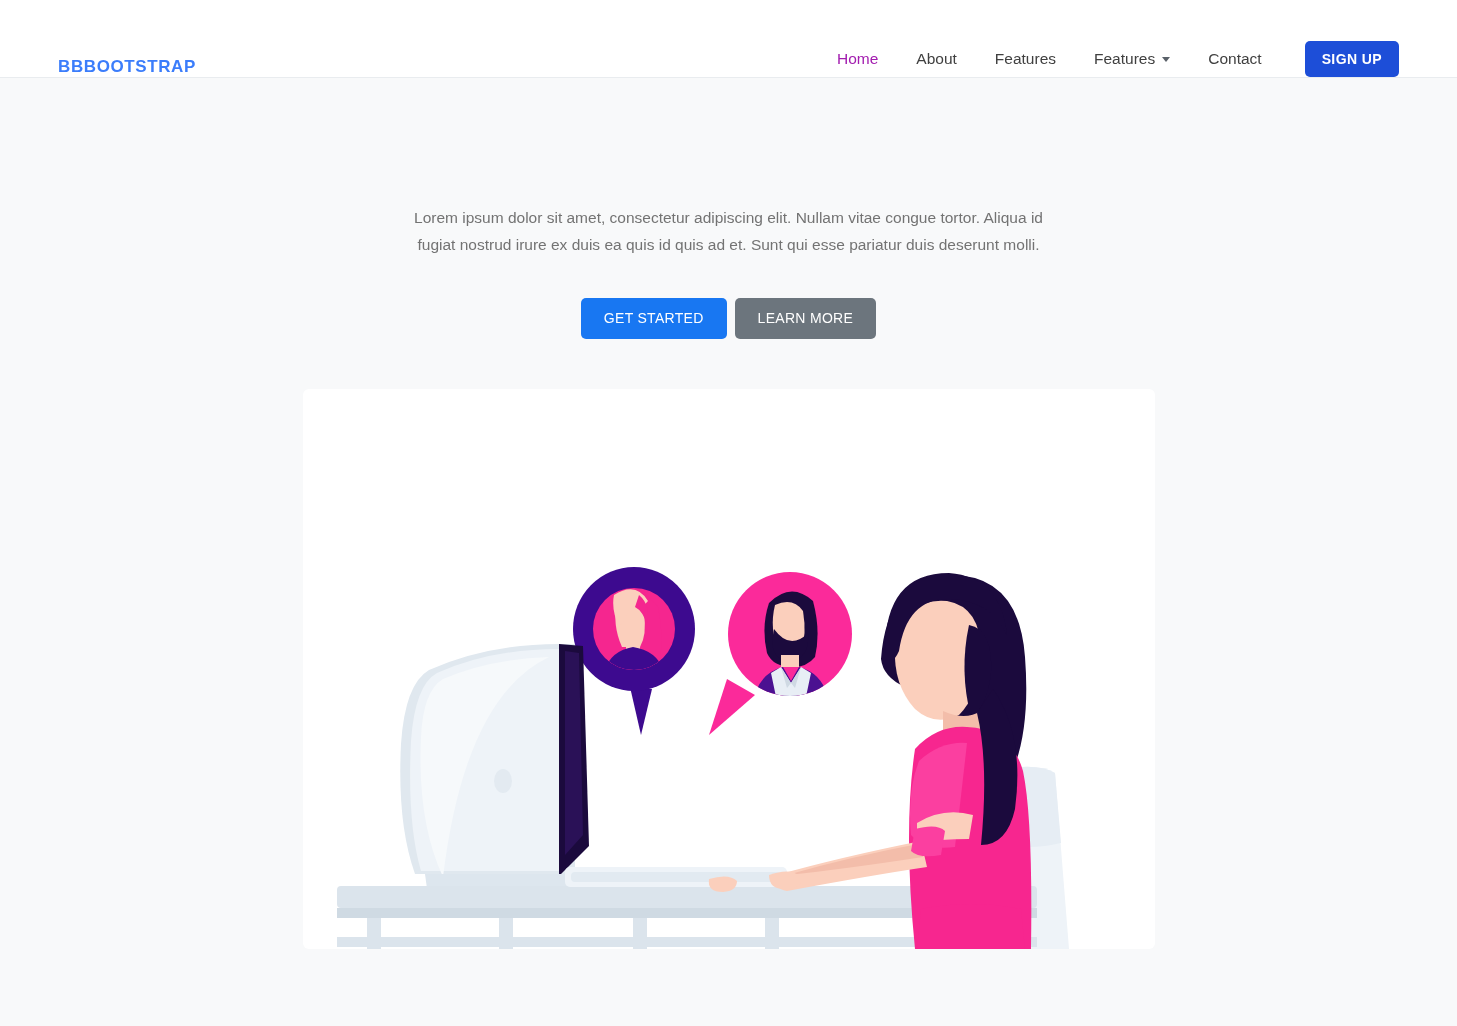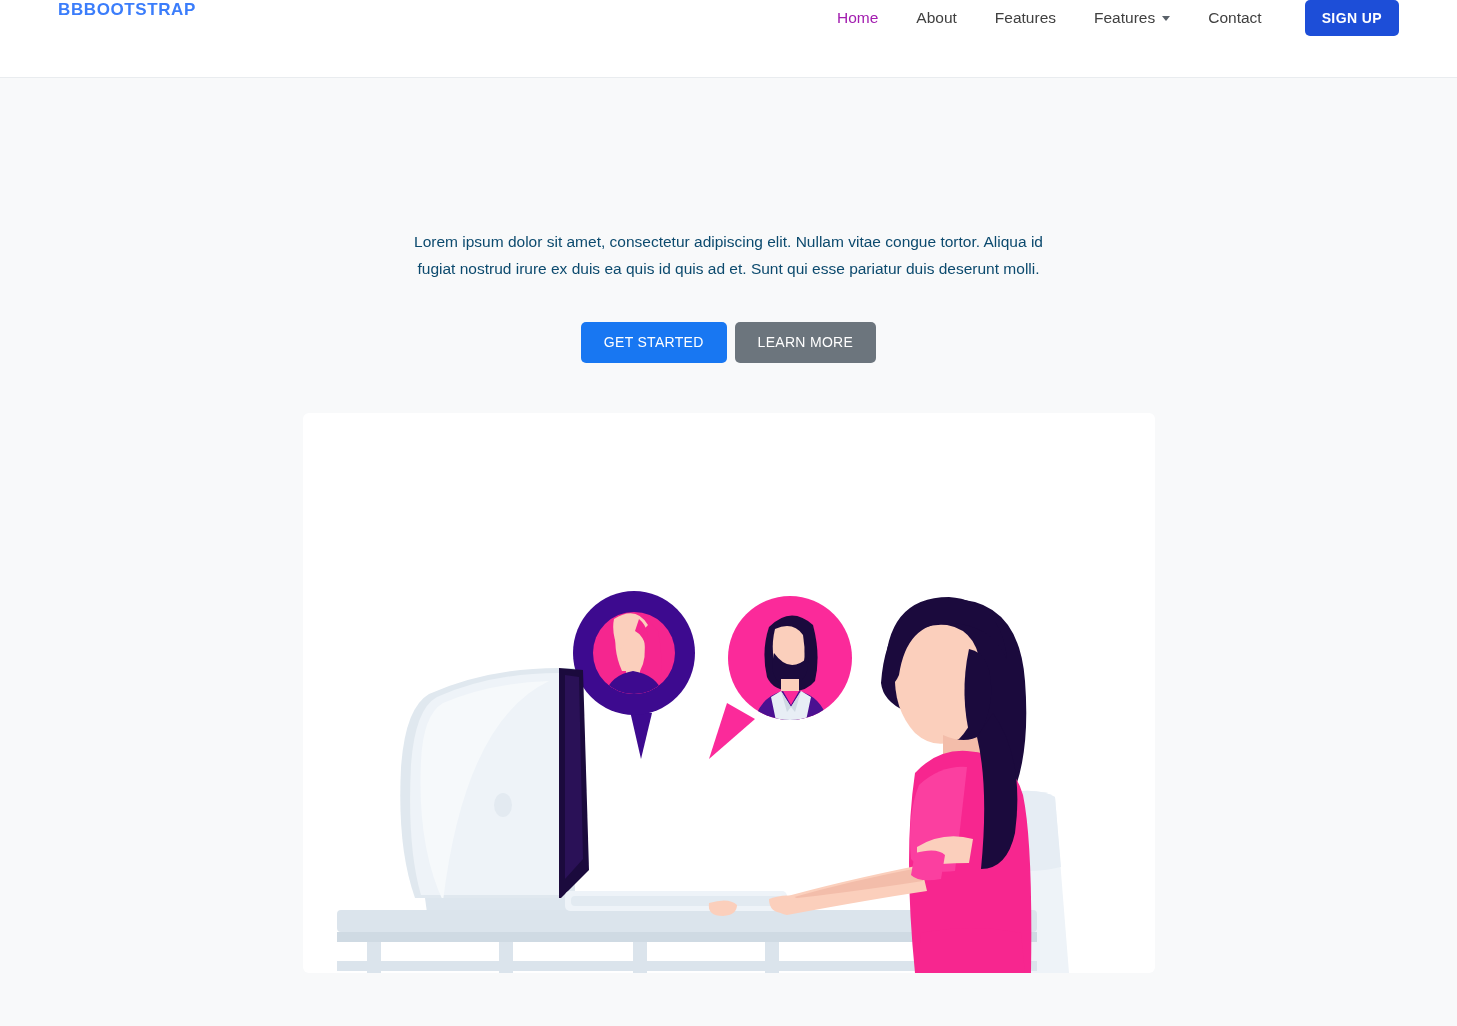--- a/index.html
+++ b/index.html
@@ -16,21 +16,21 @@
     color: #212529;
     -webkit-font-smoothing: antialiased;
   }
 
   
   .navbar {
     height: 78px;
     background: #ffffff;
     border-bottom: 1px solid #e9ecef;
     display: flex;
-    align-items: flex-start;
+    align-items: flex-end;
     padding: 0 58px 0 58px;
     position: relative;
   }
 
   .brand {
     font-size: 17px;
     font-weight: bold;
     letter-spacing: 0.6px;
     color: #3b7dfb;
     text-decoration: none;
@@ -96,25 +96,25 @@
     font-size: 54px;
     font-weight: 300;
     line-height: 1.26;
     color: #2b3245;
     letter-spacing: -0.2px;
     max-width: 720px;
     margin: 0 auto;
   }
 
   .hero-sub {
-    margin: 52px auto 0 auto;
+    margin: 28px auto 0 auto;
     max-width: 630px;
     font-size: 15.5px;
     line-height: 1.72;
-    color: #0c4a6e;
+    color: #737373;
     font-weight: 400;
   }
 
   .hero-actions {
     margin-top: 40px;
     display: flex;
     justify-content: center;
     gap: 8px;
   }
 

